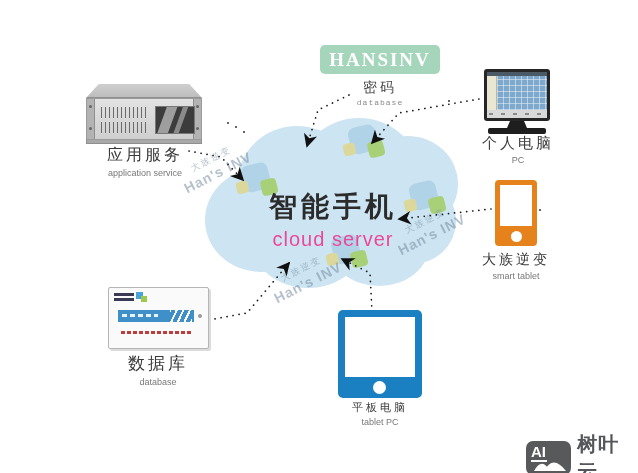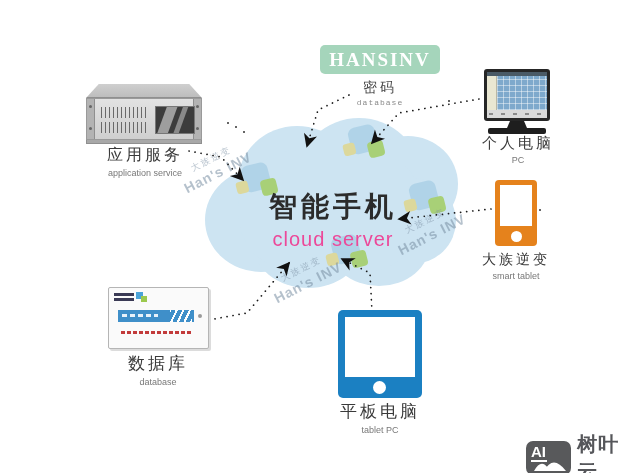--- a/index.html
+++ b/index.html
@@ -241,21 +241,21 @@
   <div class="lbl" style="left:475px;top:251px;width:82px;">
     <div class="zh" style="font-size:14px;">大族逆变</div>
     <div class="en">smart tablet</div>
   </div>
 
   <div class="tablet">
     <div class="scr"></div>
     <div class="btn"></div>
   </div>
   <div class="lbl" style="left:335px;top:400px;width:90px;">
-    <div class="zh" style="font-size:17px;">平板电脑</div>
+    <div class="zh" style="font-size:11px;">平板电脑</div>
     <div class="en">tablet PC</div>
   </div>
 
   <div class="db">
     <div class="db-logo">
       <i class="t"></i>
         <i class="t2"></i>
         <i class="sb"></i>
         <i class="sg"></i>
     </div>

